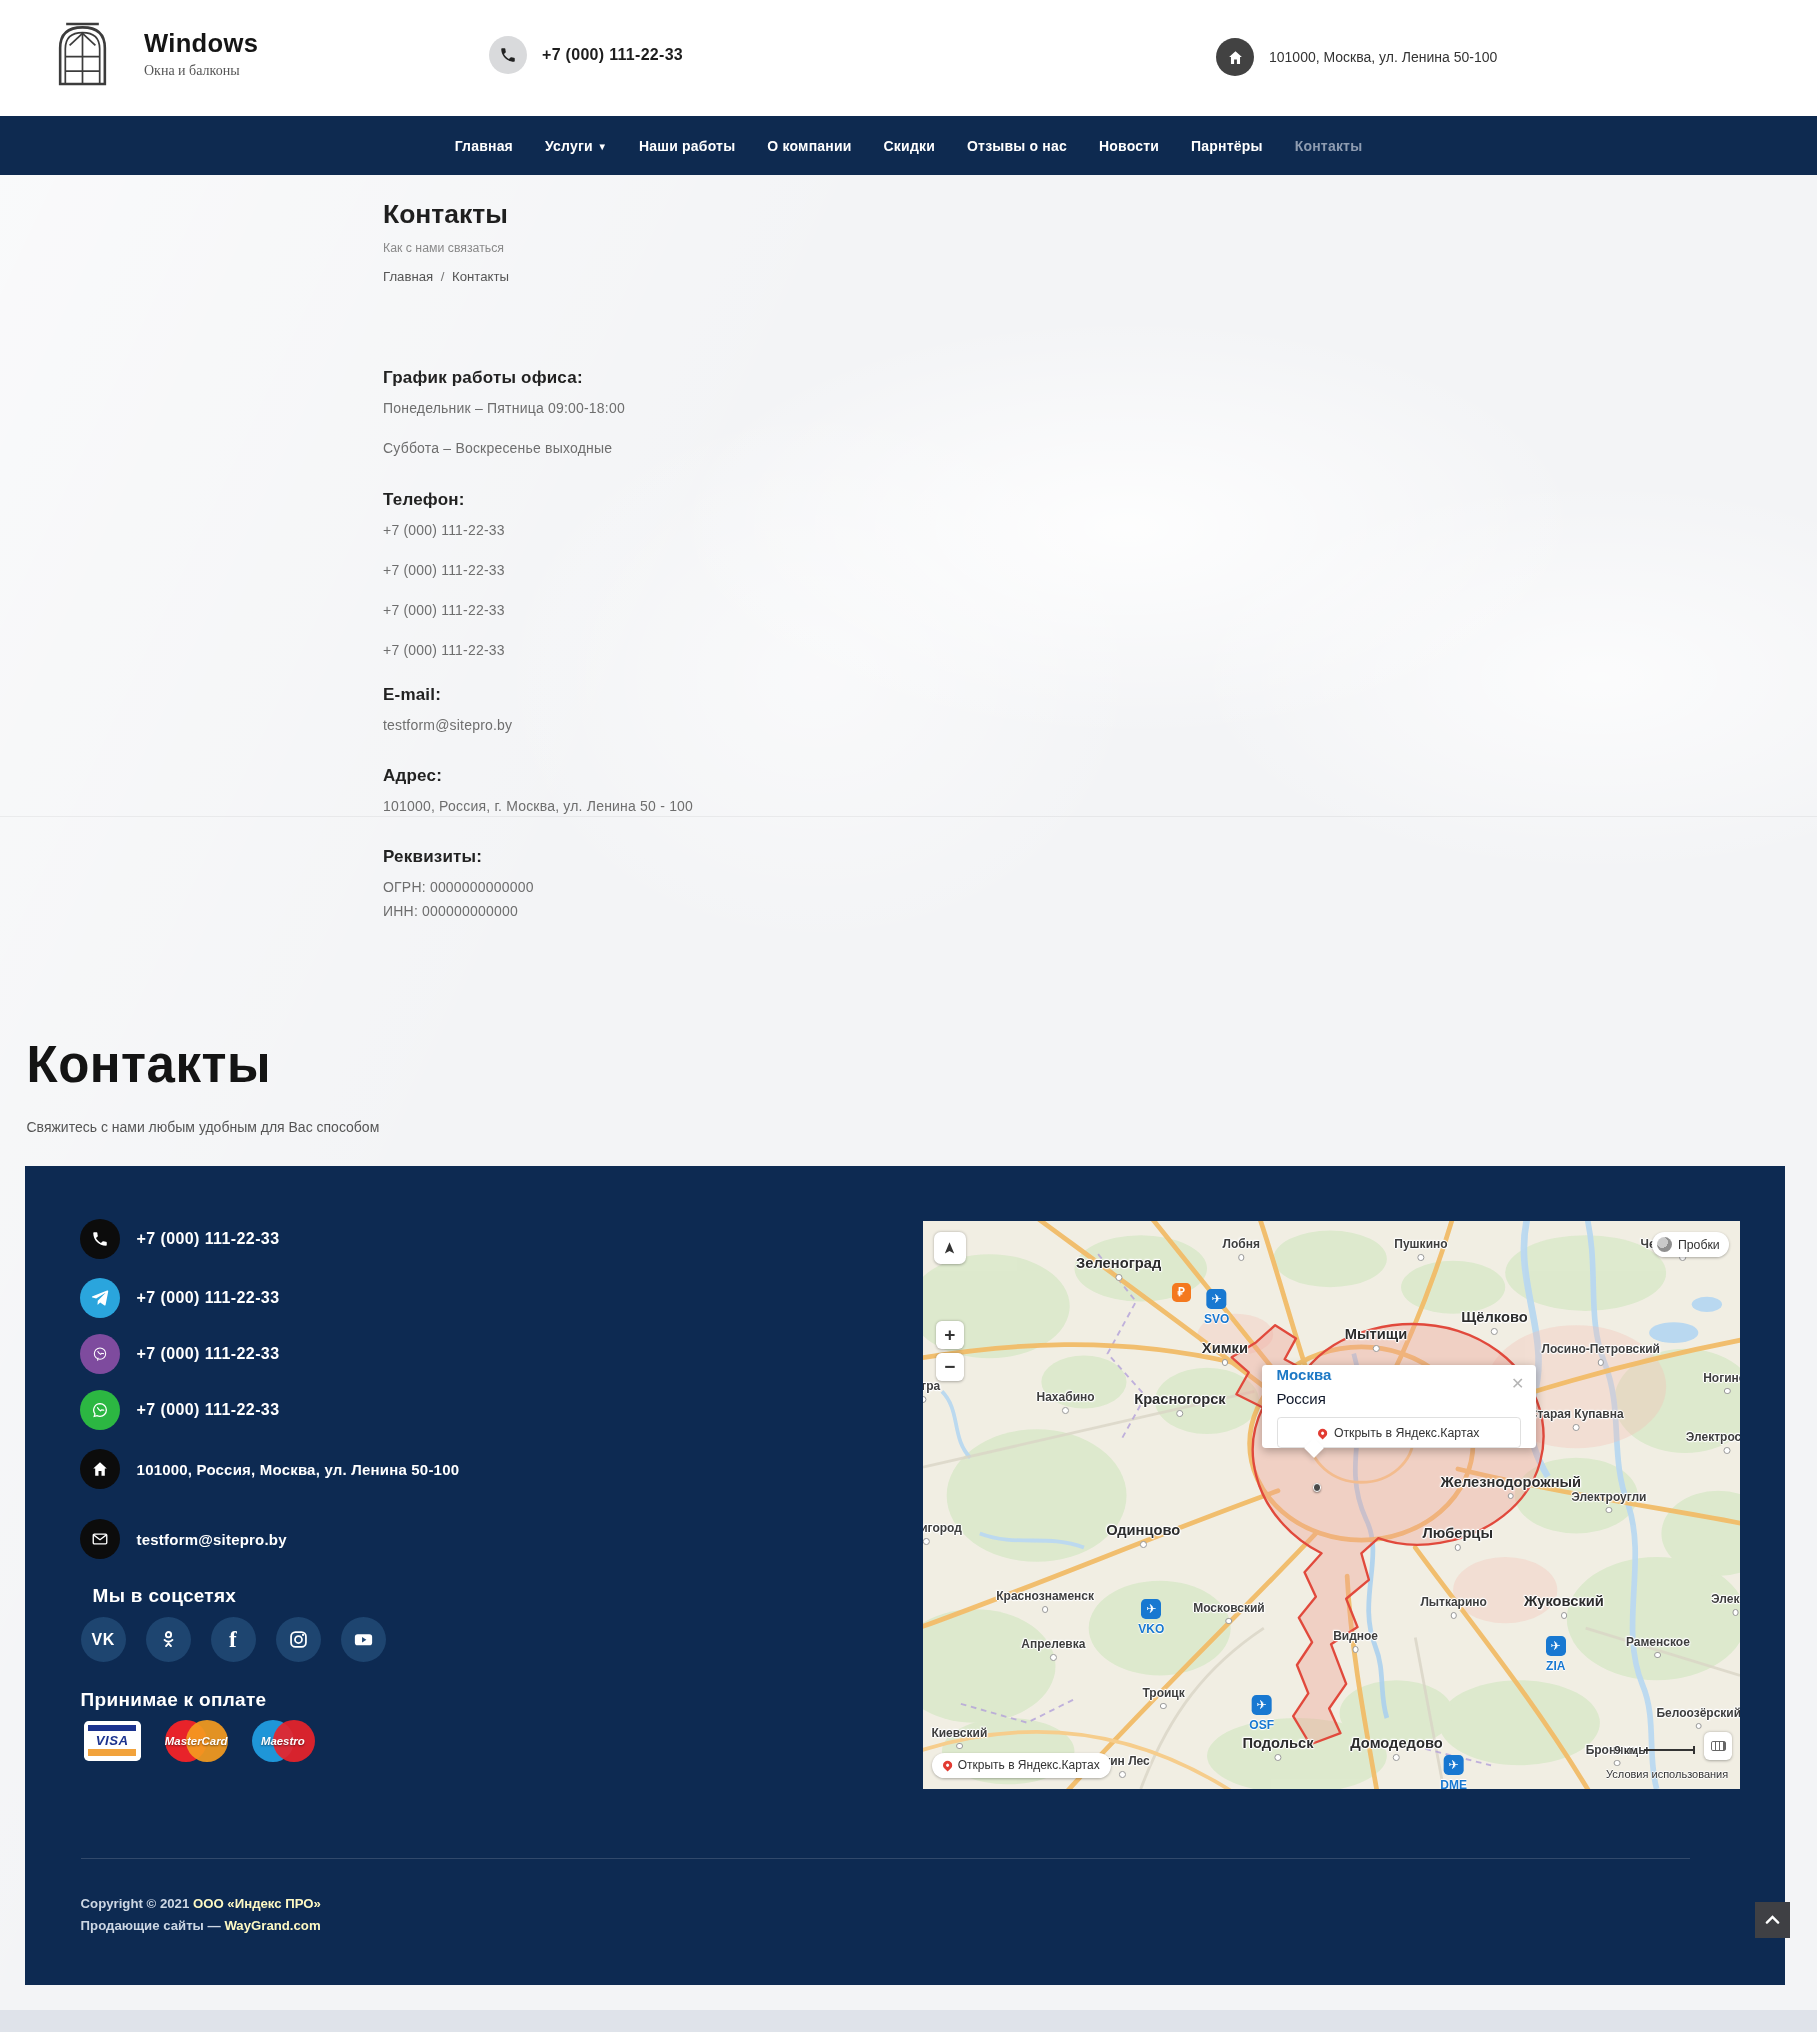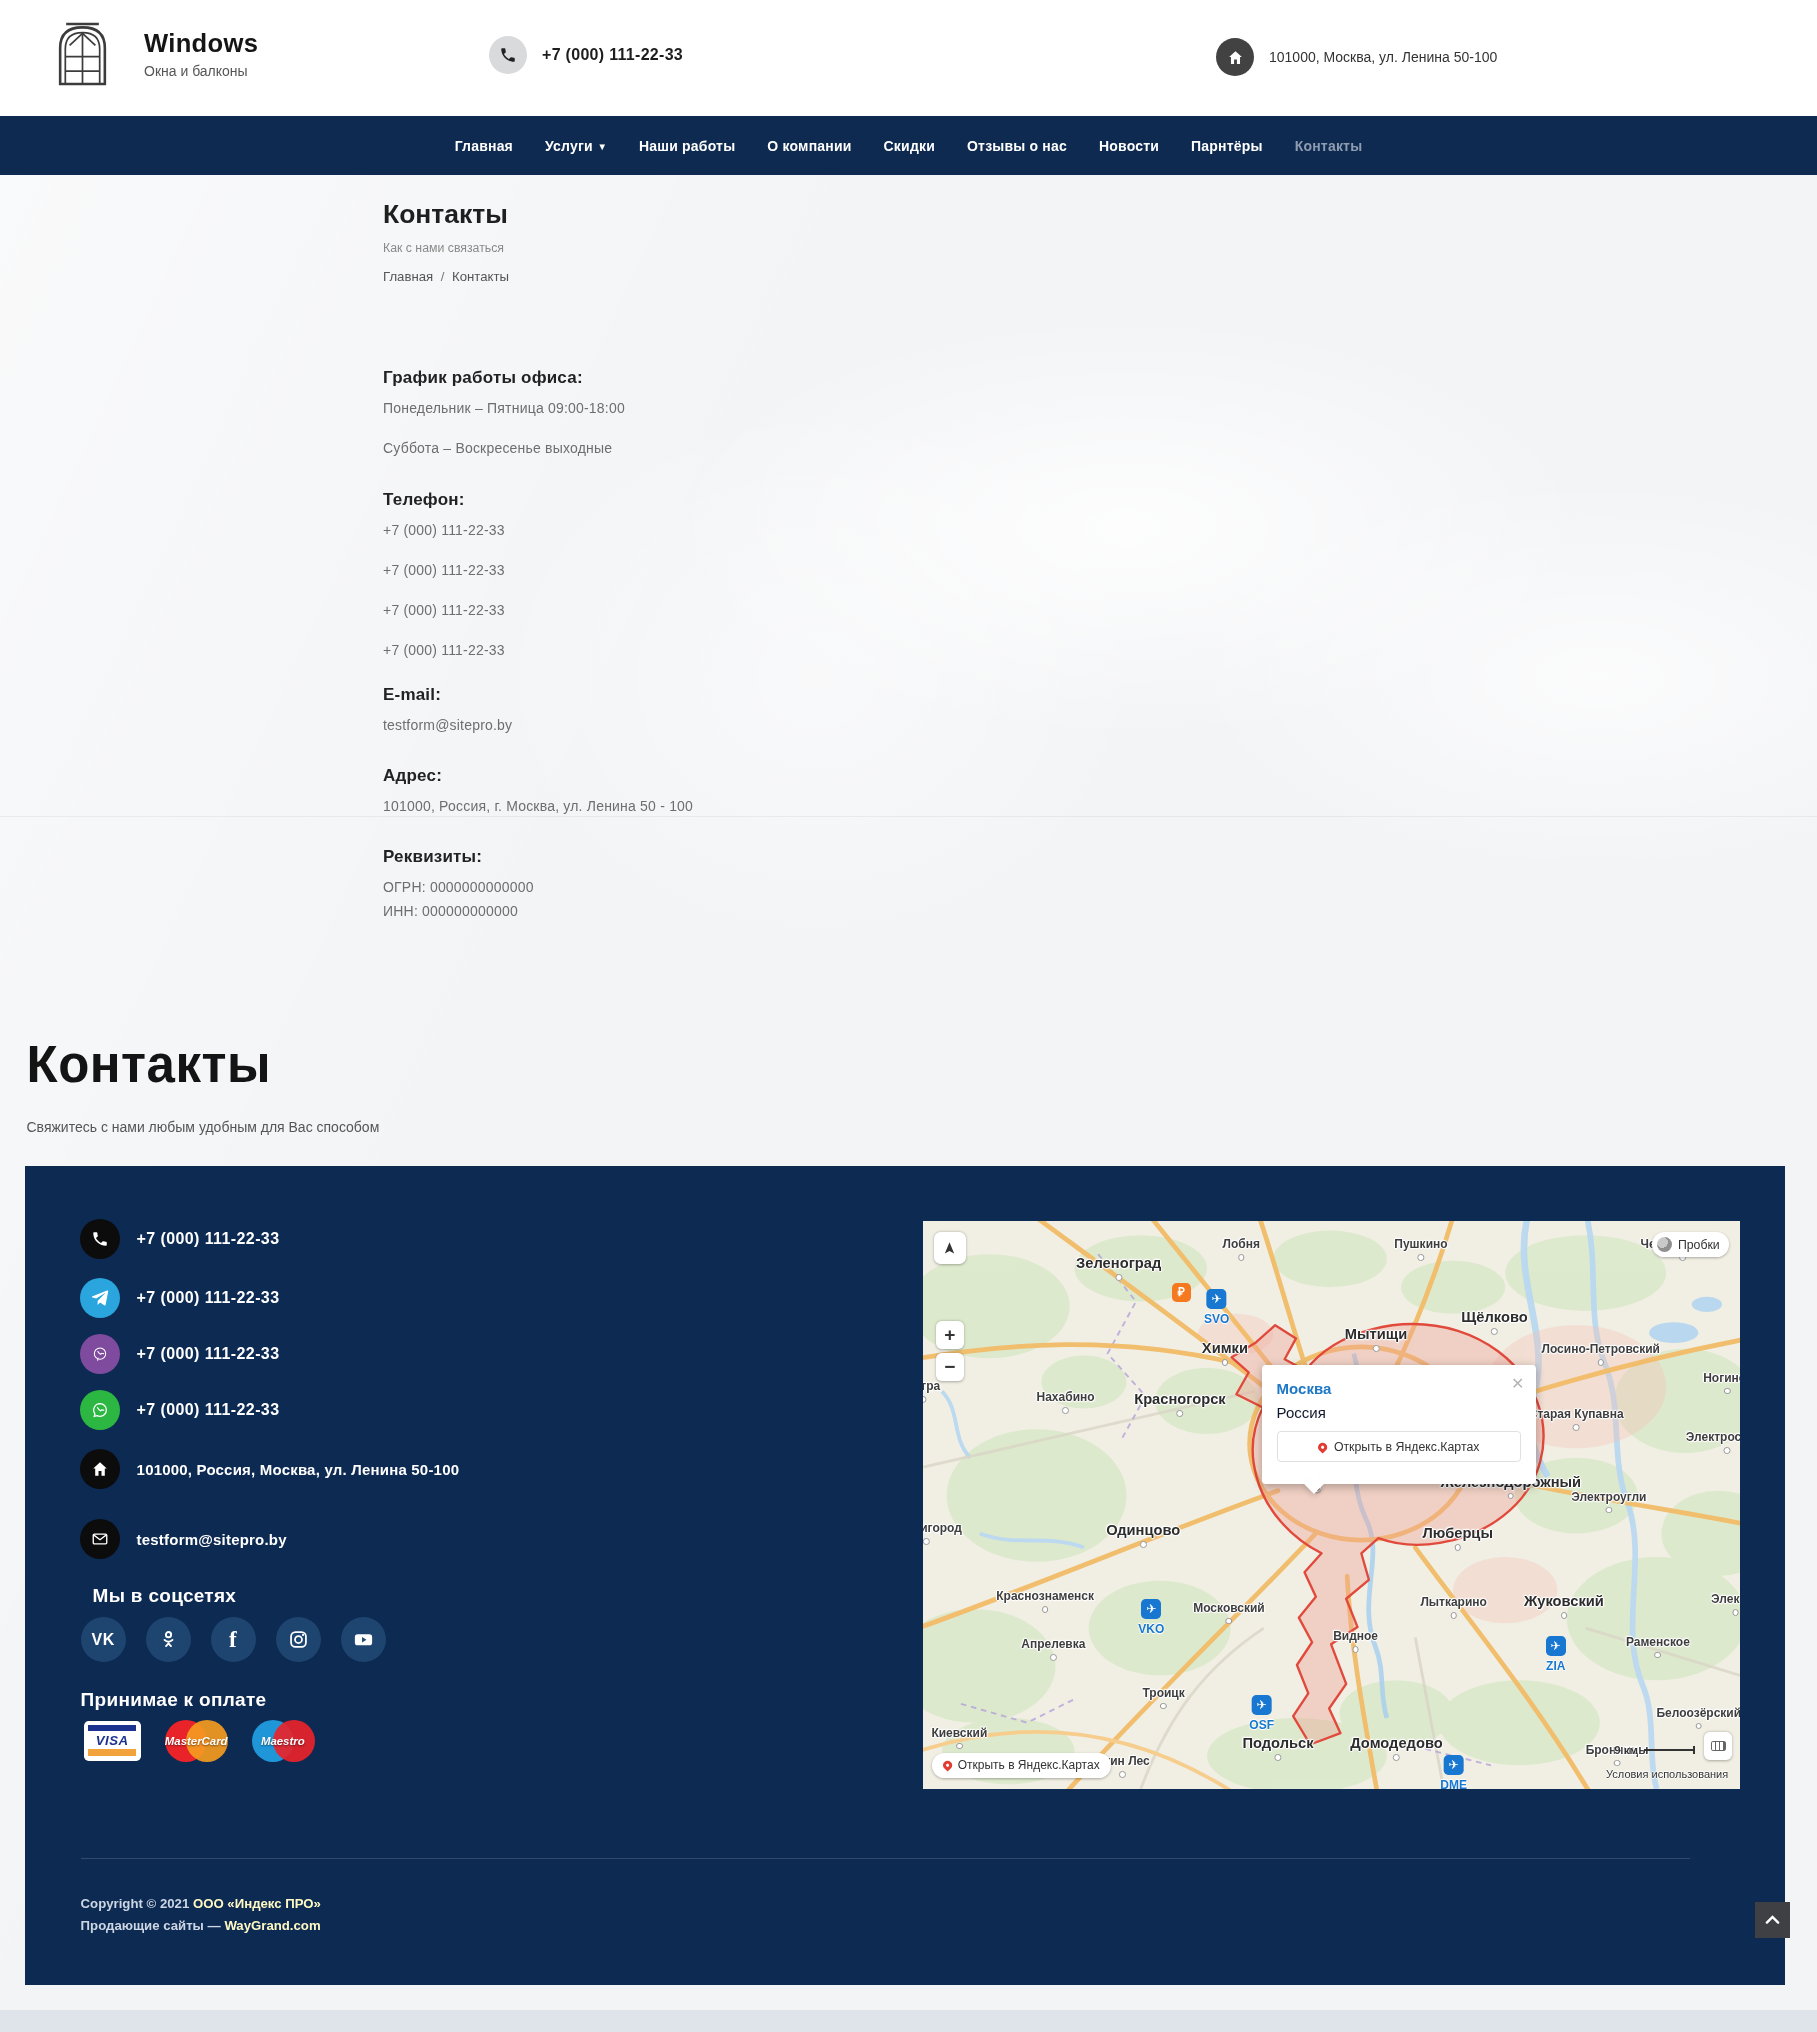--- a/index.html
+++ b/index.html
@@ -12,21 +12,21 @@
       radial-gradient(587px 284px at 88% 30%, rgba(255,255,255,.7), rgba(255,255,255,0) 70%),
       radial-gradient(473px 397px at 45% 30%, rgba(255,255,255,.5), rgba(255,255,255,0) 70%),
       linear-gradient(115deg, rgba(255,255,255,.55) 0%, rgba(255,255,255,0) 35%);
   }
   .section-line { position:absolute; left:0; top:816px; width:100%; height:0.9px; background:rgba(0,0,0,.05); }
 
   
   .header { position:absolute; left:0; top:0; width:1817px; height:116px; background:#ffffff; z-index:5; }
   .logo-wrap { position:absolute; left:55px; top:21px; display:flex; gap:34px; align-items:center; }
   .logo-text .t { font-size:25.6px; font-weight:700; color:#151515; letter-spacing:0.3px; }
-  .logo-text .s { font-size:14px; color:#555; margin-top:5.7px; }
+  .logo-text .s { font-size:14px; color:#555; margin-top:5.7px;font-family:Liberation Serif, serif; }
   .head-group { position:absolute; display:flex; align-items:center; gap:15px; }
   .head-phone { left:489px; top:36px; }
   .head-addr { left:1216px; top:38px; }
   .circle-ic { width:38px; height:38px; border-radius:50%; display:flex; align-items:center; justify-content:center; flex:0 0 auto; }
   .circle-gray { background:#d9dadc; }
   .circle-dark { background:#424242; }
   .head-phone-num { font-size:16px; font-weight:700; color:#1d1d1d; letter-spacing:0.3px; }
   .head-addr-text { font-size:14px; color:#333; }
 
   
@@ -96,21 +96,21 @@
   .airport .plane { display:block; width:20px; height:20px; margin:0 auto; background:#1878d1; border-radius:4.7px; color:#fff; font-size:12.3px; line-height:20px; }
   .airport .code { color:#1878d1; font-weight:700; font-size:12px; text-shadow:0 0 2.8px #fff,0 0.9px 0 #fff,0 -0.9px 0 #fff; }
   .railbadge { position:absolute; left:30.5%; top:11%; width:19px; height:19px; background:#f4791f; border-radius:4.7px; color:#fff; font-weight:700; font-size:12.3px; text-align:center; line-height:19px; z-index:2; }
   .mbtn { position:absolute; background:#fff; border:none; border-radius:6.6px; box-shadow:0 0.9px 2.8px rgba(0,0,0,.3); cursor:pointer; z-index:4; display:flex; align-items:center; justify-content:center; color:#333; }
   .geoloc { left:11.4px; top:11.4px; width:32px; height:32px; }
   .zin { left:13.2px; top:100px; width:28px; height:28px; font-size:19px; font-weight:700; border-radius:5.7px; }
   .zout { left:13.2px; top:132px; width:28px; height:28px; font-size:19px; font-weight:700; border-radius:5.7px; }
   .traffic { position:absolute; right:10.4px; top:11.4px; height:24.6px; padding:0 9.5px 0 5.7px; background:#fff; border-radius:12.3px; box-shadow:0 0.9px 2.8px rgba(0,0,0,.3);
              display:flex; align-items:center; gap:5.7px; font-size:12.3px; color:#333; cursor:pointer; z-index:4; }
   .traffic-dot { width:15px; height:15px; border-radius:50%; background:radial-gradient(circle at 35% 35%, #c9c9c9 0 40%, #8f8f8f 41% 100%); }
-  .popup { position:absolute; left:339px; top:144px; width:274px; height:119px; background:#fff; border-radius:3.8px; box-shadow:0 2.8px 9.5px rgba(0,0,0,.28); padding:15px 15px; z-index:5; }
+  .popup { position:absolute; left:339px; top:144px; width:274px; height:83px; background:#fff; border-radius:3.8px; box-shadow:0 2.8px 9.5px rgba(0,0,0,.28); padding:1px 15px; z-index:5; }
   .popup-title { font-size:15px; font-weight:700; color:#1d78c5; text-decoration:none; cursor:pointer; }
   .popup-sub { font-size:15px; color:#0f172a; margin-top:7px; }
   .popup-btn { margin-top:10.4px; width:244px; height:31px; background:#fff; border:0.9px solid #e0e0e0; border-radius:3.8px; display:flex; align-items:center; justify-content:center; gap:7.6px; font-size:12.3px; color:#333; cursor:pointer; font-family:inherit; }
   .pin { width:8.5px; height:8.5px; background:#e23b32; border-radius:50% 50% 50% 0; transform:rotate(-45deg); position:relative; }
   .pin::after { content:""; position:absolute; left:2.8px; top:2.8px; width:2.8px; height:2.8px; background:#fff; border-radius:50%; }
   .popup-close { position:absolute; right:9.5px; top:9.5px; width:17px; height:17px; background:none; border:none; color:#b5b5b5; font-size:16px; line-height:17px; cursor:pointer; }
   .popup-tail { position:absolute; left:45px; bottom:-6.6px; width:14px; height:14px; background:#fff; transform:rotate(45deg); box-shadow:2.8px 2.8px 5.7px rgba(0,0,0,.12); }
   .map-marker { position:absolute; left:390px; top:262px; width:8.5px; height:8.5px; border-radius:50%; background:#4a4a4a; border:1.9px solid #fff; box-shadow:0 0.9px 1.9px rgba(0,0,0,.4); z-index:3; }
   .open-link { position:absolute; left:9.5px; bottom:11.4px; height:24.6px; padding:0 11.4px; background:#fff; border-radius:12.3px; box-shadow:0 0.9px 2.8px rgba(0,0,0,.3); display:flex; align-items:center; gap:5.7px; font-size:12px; color:#333; text-decoration:none; cursor:pointer; z-index:4; }
   .scalebar { position:absolute; right:45px; top:523px; display:flex; align-items:center; gap:5.7px; font-size:11.4px; font-weight:600; color:#333; z-index:4;

